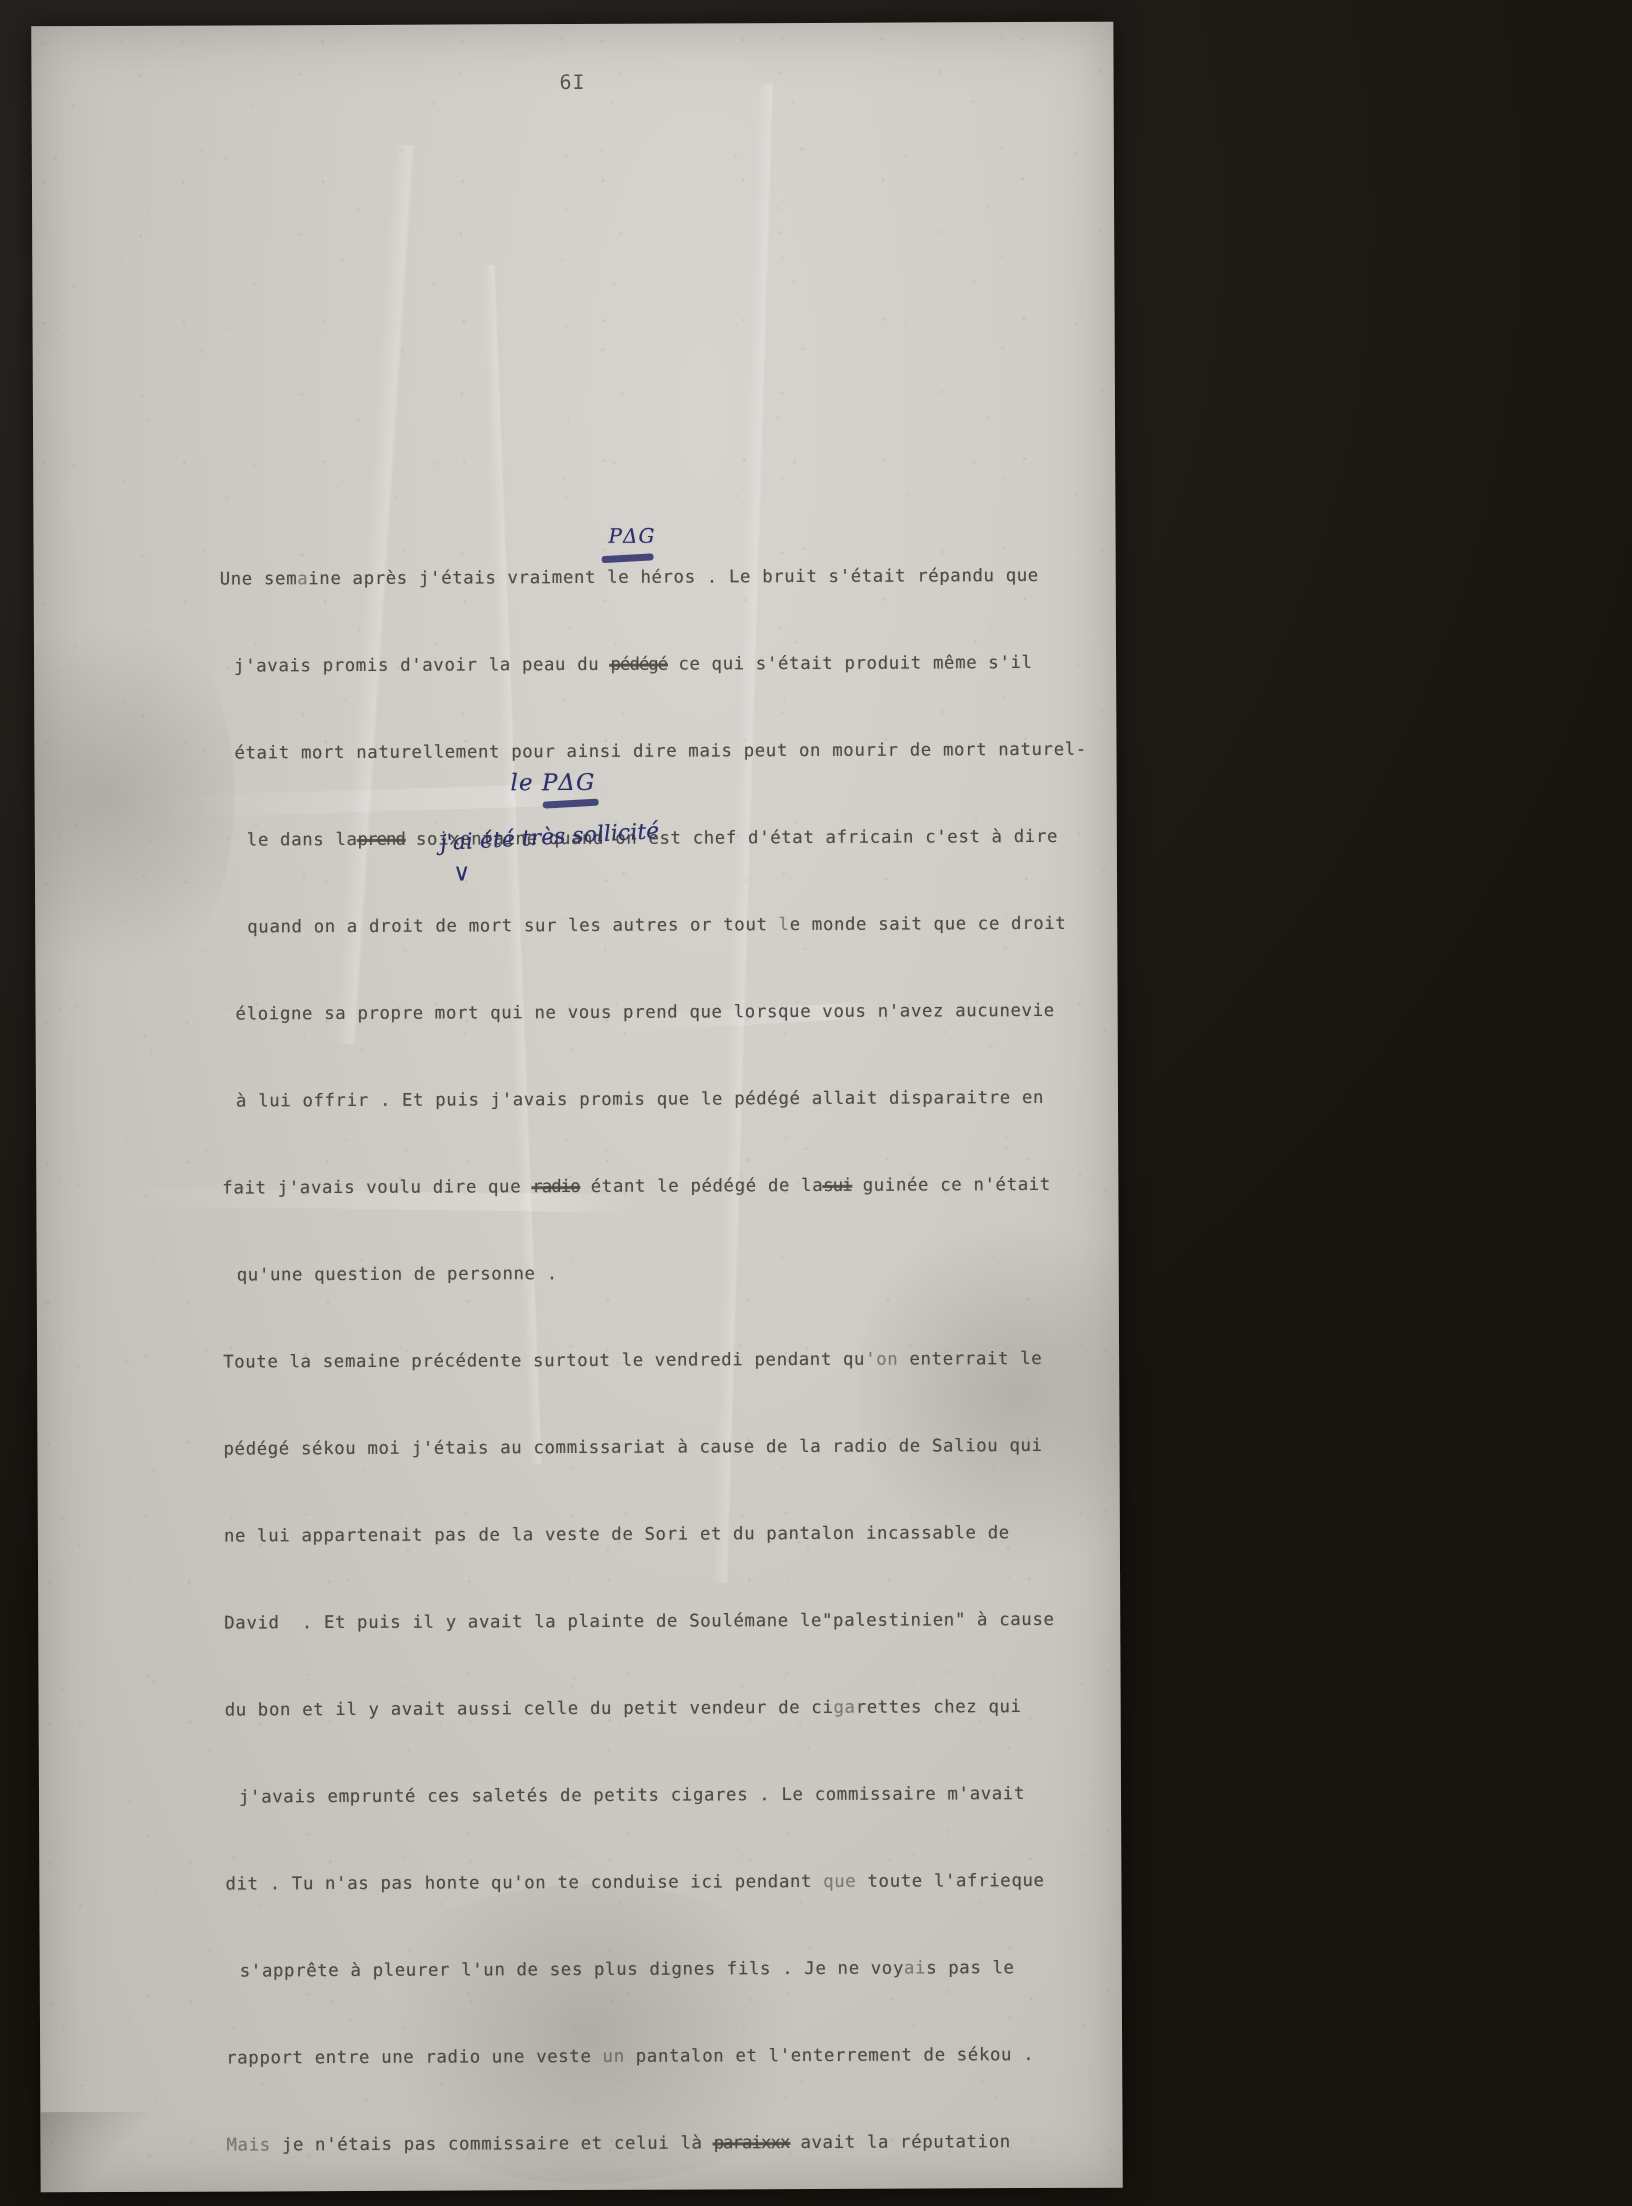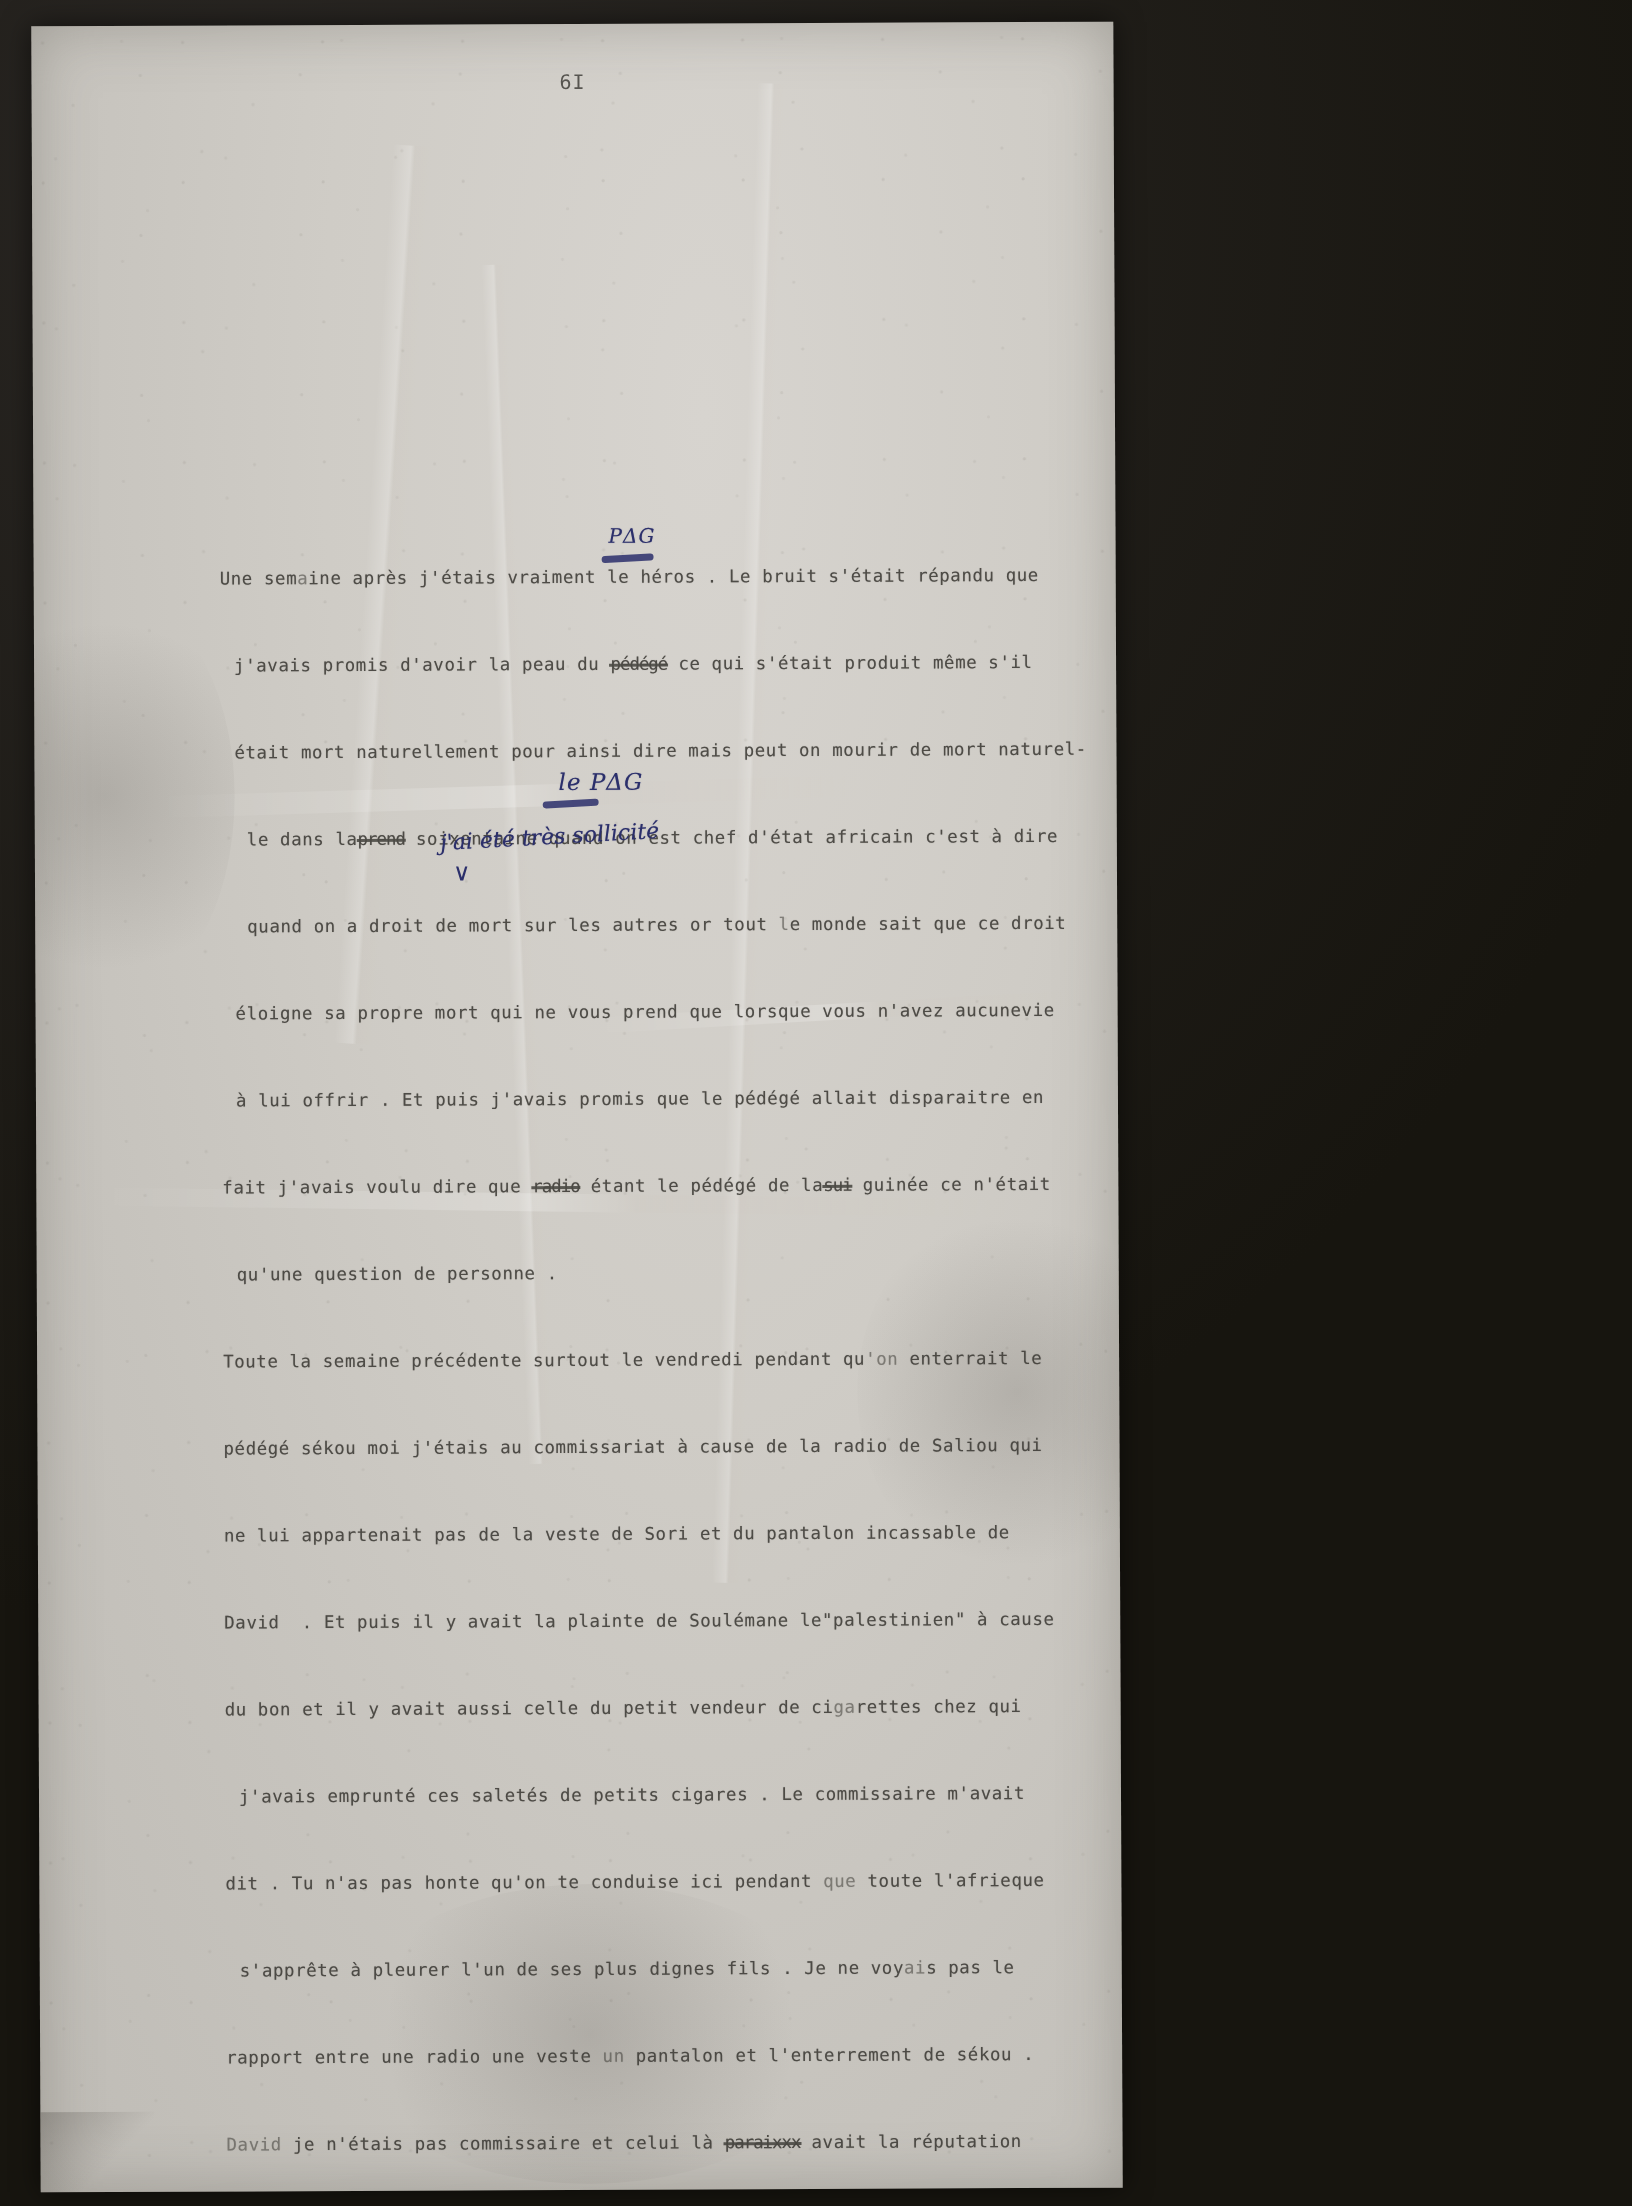--- a/index.html
+++ b/index.html
@@ -135,21 +135,21 @@
 
   
   .ink {
     position: absolute;
     color: #2b2f6b;
     font-family: "DejaVu Serif", serif;
     font-style: italic;
     text-shadow: 0 0 1px rgba(43,47,107,0.5);
   }
   .ink.pdg1 { left: 575px; top: 500px; font-size: 20px; letter-spacing: 1px; }
-  .ink.pdg2 { left: 524px; top: 745px; font-size: 23px; letter-spacing: 1px; }
+  .ink.pdg2 { left: 476px; top: 745px; font-size: 23px; letter-spacing: 1px; }
   .ink.phrase { left: 405px; top: 800px; font-size: 22px; transform: rotate(-3deg); }
   .ink-strike {
     position: absolute;
     height: 7px;
     background: #2b2f6b;
     opacity: 0.85;
     border-radius: 4px;
   }
   .ink-strike.s1 { left: 568px; top: 531px; width: 52px; transform: rotate(-3deg); }
   .ink-strike.s2 { left: 508px; top: 776px; width: 56px; transform: rotate(-3deg); }
@@ -195,21 +195,21 @@
 <span class="ln indent1">qu'une question de personne .</span>
 <span class="ln">Toute la semaine précédente surtout le vendredi pendant qu<span class="faint">'on</span> enterrait le</span>
 <span class="ln">pédégé sékou moi j'étais au commissariat à cause de la radio de Saliou qui</span>
 <span class="ln">ne lui appartenait pas de la veste de Sori et du pantalon incassable de</span>
 <span class="ln">David  . Et puis il y avait la plainte de Soulémane le"palestinien" à cause</span>
 <span class="ln">du bon et il y avait aussi celle du petit vendeur de ci<span class="faint">ga</span>rettes chez qui</span>
 <span class="ln indent1">j'avais emprunté ces saletés de petits cigares . Le commissaire m'avait</span>
 <span class="ln">dit . Tu n'as pas honte qu'on te conduise ici pendant <span class="faint">que</span> toute l'afrieque</span>
 <span class="ln indent1">s'apprête à pleurer l'un de ses plus dignes fils . Je ne voy<span class="faint">ai</span>s pas le</span>
 <span class="ln">rapport entre une radio une veste <span class="faint">un</span> pantalon et l'enterrement de sékou .</span>
-<span class="ln"><span class="faint">David</span> je n'étais pas commissaire et celui là <span class="strike xout">paraixxx</span> avait la réputation</span>
+<span class="ln"><span class="faint">Mais</span> je n'étais pas commissaire et celui là <span class="strike xout">paraixxx</span> avait la réputation</span>
 
 
 
   </div>
 
   <div class="ink pdg1">PΔG</div>
   <div class="ink-strike s1"></div>
 
   <div class="ink pdg2">le PΔG</div>
   <div class="ink-strike s2"></div>

